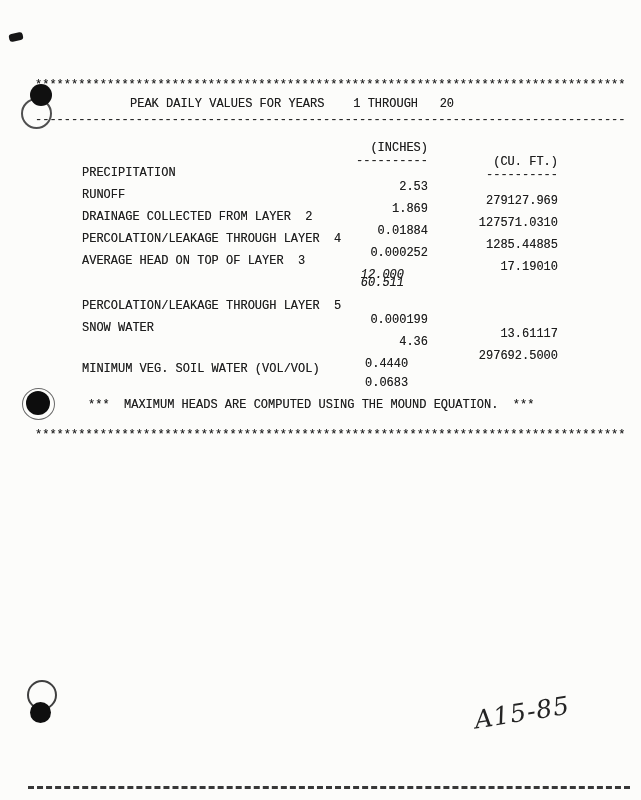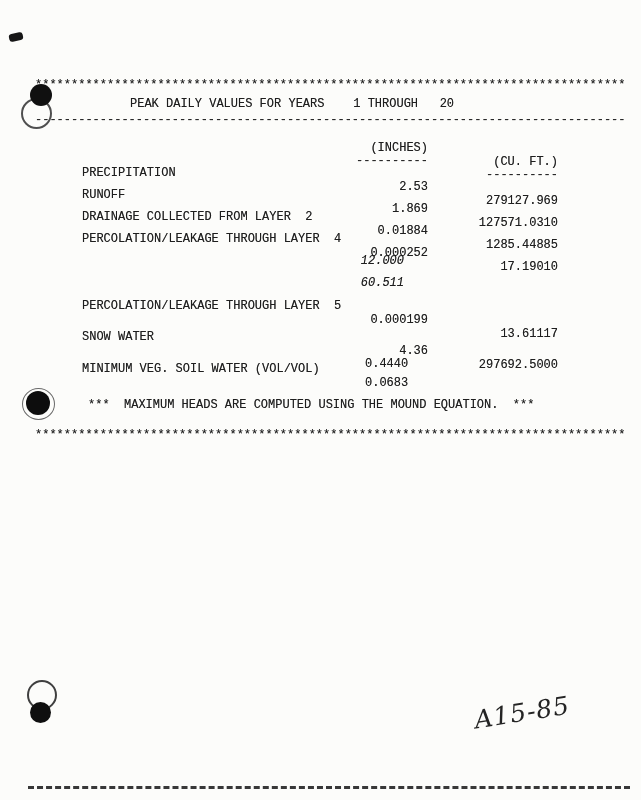--- a/index.html
+++ b/index.html
@@ -100,36 +100,37 @@
       <span class="col-cuft">1285.44885</span>
     </div>
 
     <div class="line row" style="top:140px">
       <span class="label">PERCOLATION/LEAKAGE THROUGH LAYER  4</span>
       <span class="col-inches">0.000252</span>
       <span class="col-cuft">17.19010</span>
     </div>
 
     <div class="line row head-row" style="top:162px">
+      <span class="label">AVERAGE HEAD ON TOP OF LAYER  3</span>
       <span class="col-inches">12.000</span>
       <span class="col-cuft"></span>
     </div>
 
     <div class="line row head-row" style="top:184px">
       <span class="col-inches">60.511</span>
       <span class="col-cuft"></span>
     </div>
 
     <div class="line row" style="top:207px">
       <span class="label">PERCOLATION/LEAKAGE THROUGH LAYER  5</span>
       <span class="col-inches">0.000199</span>
       <span class="col-cuft">13.61117</span>
     </div>
 
-    <div class="line row" style="top:238px">
+    <div class="line row" style="top:229px">
       <span class="label">SNOW WATER</span>
       <span class="col-inches">4.36</span>
       <span class="col-cuft">297692.5000</span>
     </div>
 
     <div class="line row" style="top:265px">
       <span class="col-soil">0.4440</span>
     </div>
 
     <div class="line row" style="top:270px">

